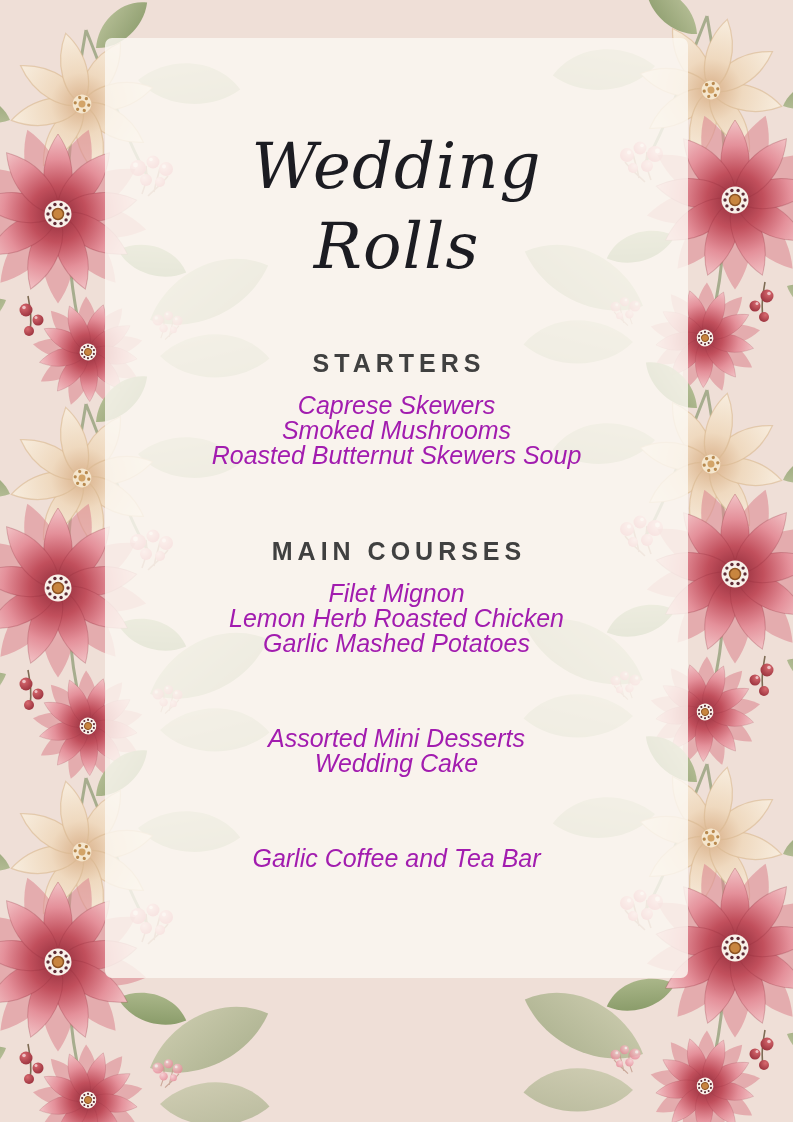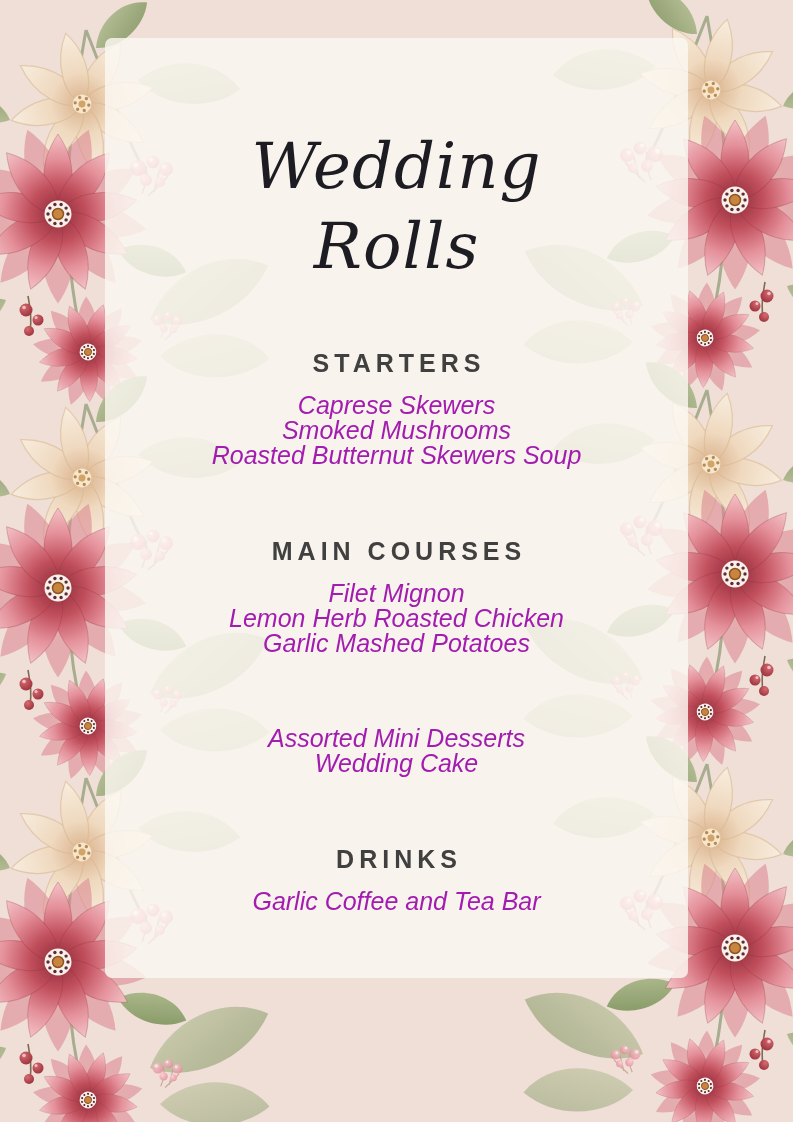--- a/index.html
+++ b/index.html
@@ -208,21 +208,20 @@
       </section>
 
       <section class="menu-section">
         <ul class="dish-list">
           <li>Assorted Mini Desserts</li>
           <li>Wedding Cake</li>
         </ul>
       </section>
 
       <section class="menu-section">
-        <h2 class="section-heading">DRINKS</h2>
         <ul class="dish-list">
           <li>Garlic Coffee and Tea Bar</li>
         </ul>
       </section>
 
     </div>
   </div>
 </div>
 
 </body></html>

